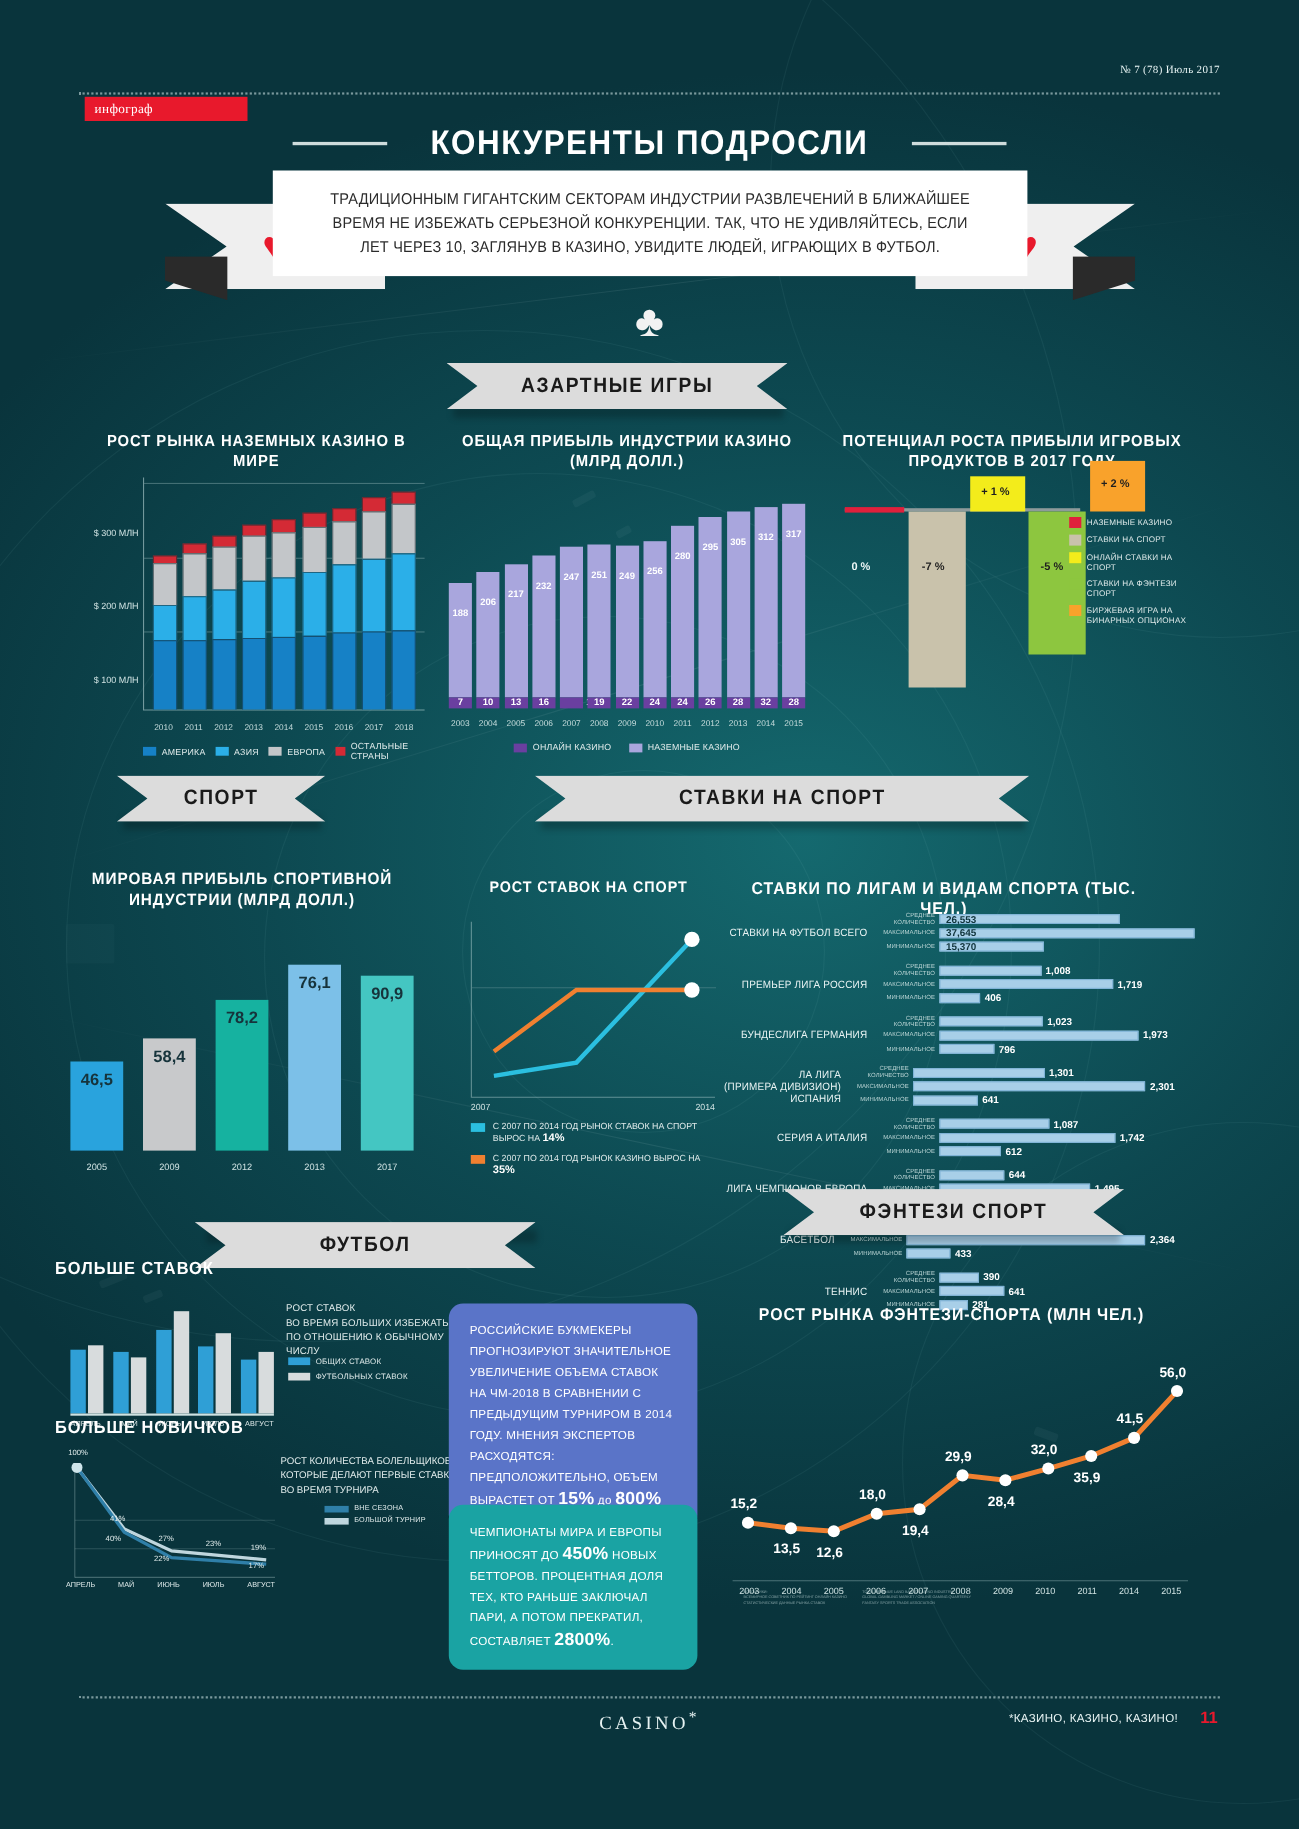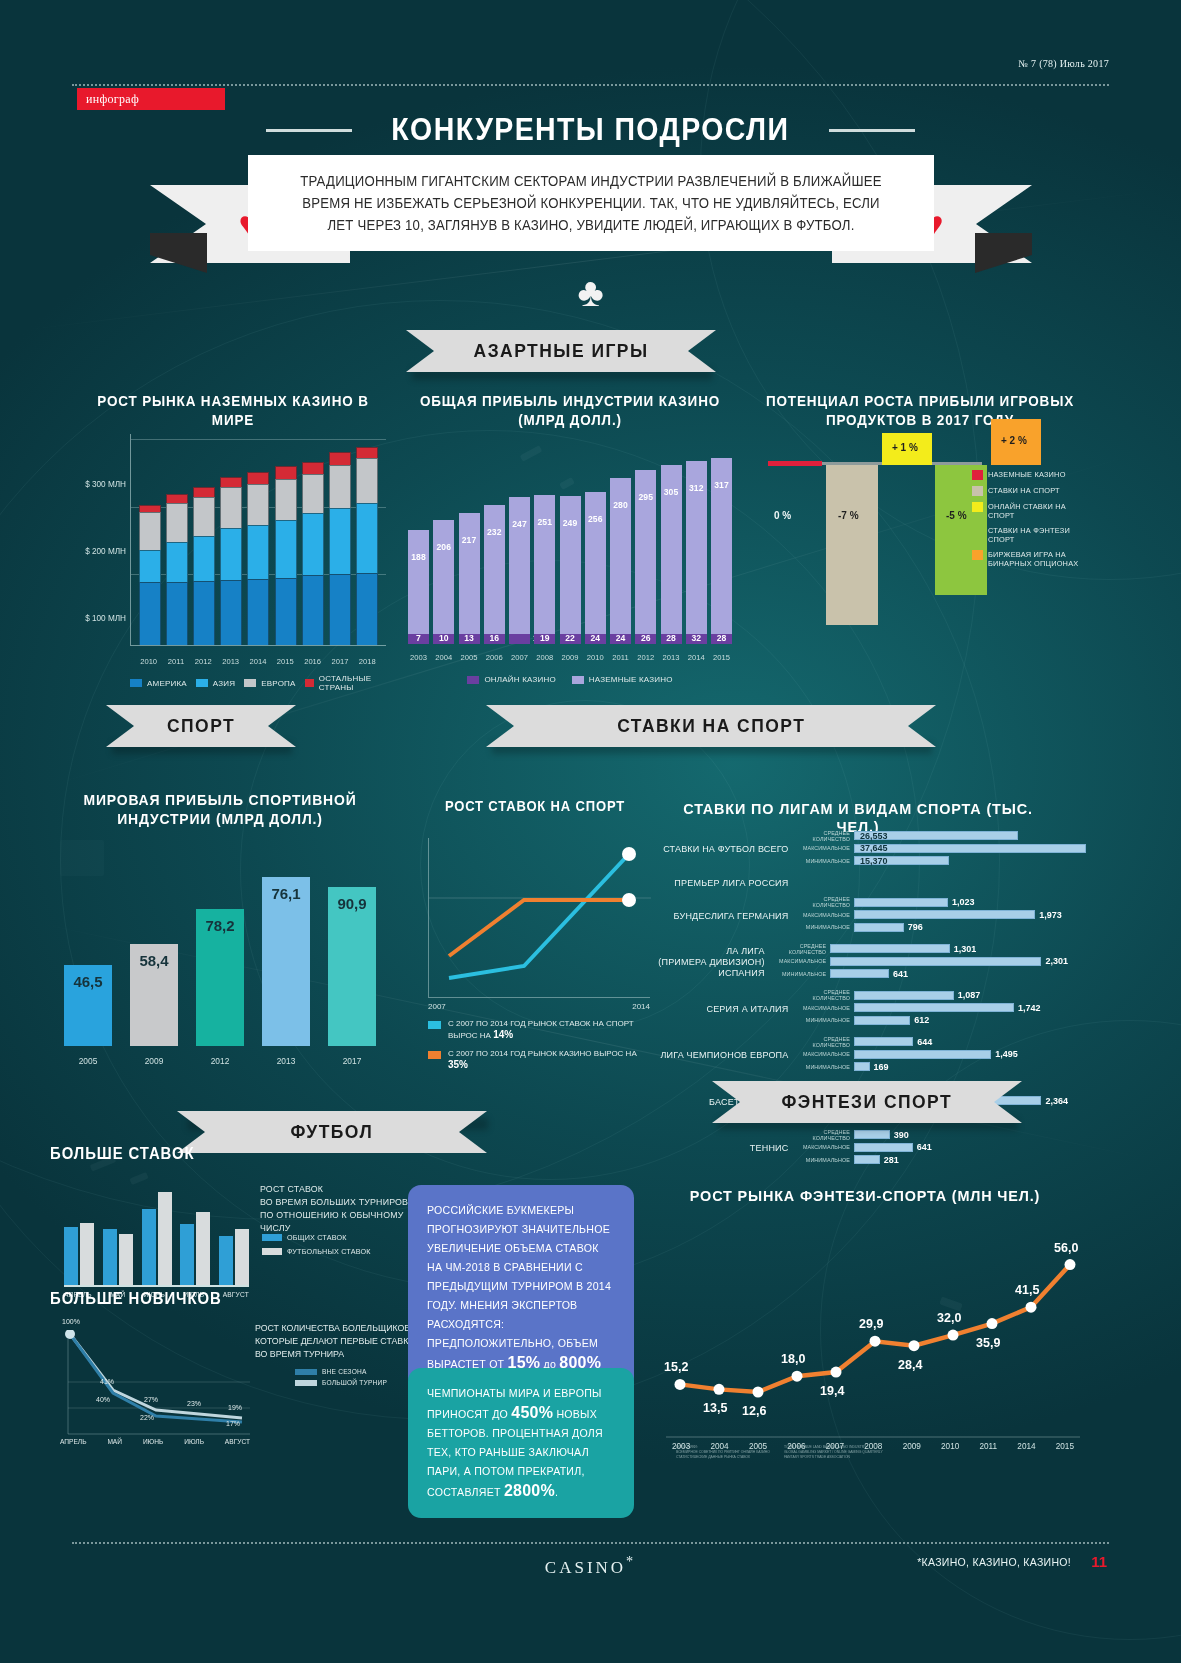--- a/index.html
+++ b/index.html
@@ -594,20 +594,37 @@
             </div>
             <div class="c6-line">
               <div class="c6-k">МИНИМАЛЬНОЕ</div>
               <div class="c6-b" style="width: 94.7228px;"></div>
               <span class="c6-v" style="margin-left: -88.7228px; color: rgb(16, 52, 60);">15,370</span>
             </div>
           </div>
         </div>
         <div class="c6-grp">
           <div class="c6-name" style="white-space: pre-line;">ПРЕМЬЕР ЛИГА РОССИЯ</div>
+          <div class="c6-bars">
+            <div class="c6-line">
+              <div class="c6-k">СРЕДНЕЕ КОЛИЧЕСТВО</div>
+              <div class="c6-b" style="width: 92.568px;"></div>
+              <span class="c6-v">1,008</span>
+            </div>
+            <div class="c6-line">
+              <div class="c6-k">МАКСИМАЛЬНОЕ</div>
+              <div class="c6-b" style="width: 157.862px;"></div>
+              <span class="c6-v">1,719</span>
+            </div>
+            <div class="c6-line">
+              <div class="c6-k">МИНИМАЛЬНОЕ</div>
+              <div class="c6-b" style="width: 37.2843px;"></div>
+              <span class="c6-v">406</span>
+            </div>
+          </div>
         </div>
         <div class="c6-grp">
           <div class="c6-name" style="white-space: pre-line;">БУНДЕСЛИГА ГЕРМАНИЯ</div>
           <div class="c6-bars">
             <div class="c6-line">
               <div class="c6-k">СРЕДНЕЕ КОЛИЧЕСТВО</div>
               <div class="c6-b" style="width: 93.9455px;"></div>
               <span class="c6-v">1,023</span>
             </div>
             <div class="c6-line">
@@ -762,21 +779,21 @@
       </div>
     <div class="fb-axis"></div>
     <div class="fb-months" id="fbmonths">
         <span>АПРЕЛЬ</span>
         <span>МАЙ</span>
         <span>ИЮНЬ</span>
         <span>ИЮЛЬ</span>
         <span>АВГУСТ</span>
       </div>
     <div class="fb-note" style="white-space:pre-line;">РОСТ СТАВОК
-ВО ВРЕМЯ БОЛЬШИХ ТУРНИРОВ
+ВО ВРЕМЯ БОЛЬШИХ ИЗБЕЖАТЬ
 ПО ОТНОШЕНИЮ К ОБЫЧНОМУ ЧИСЛУ</div>
     <div class="fb-leg">
       <div class="leg">
         <span class="sw" style="background:#2f9fd6;"></span>
         <span>ОБЩИХ СТАВОК</span>
       </div>
       <div class="leg">
         <span class="sw" style="background:#d8dcdd;"></span>
         <span>ФУТБОЛЬНЫХ СТАВОК</span>
       </div>

